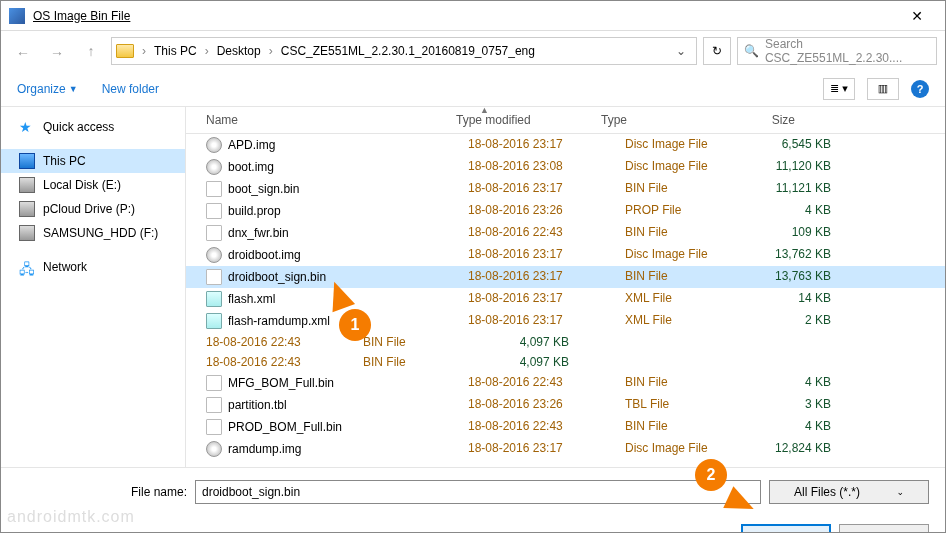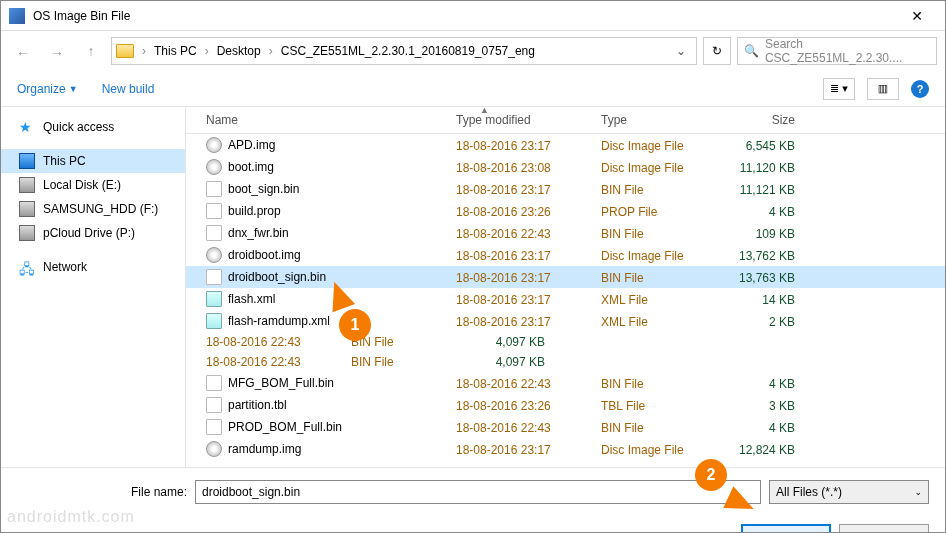--- a/index.html
+++ b/index.html
@@ -1,20 +1,20 @@
 <!DOCTYPE html>
 <html><head>
 <meta charset="utf-8">
 <style>
 * { box-sizing: border-box; margin: 0; padding: 0; font-family: "Segoe UI", Tahoma, sans-serif; font-size: 12px; }
 body { background: #fff; width: 946px; height: 533px; border: 1px solid #888; position: relative; overflow: hidden; }
 
 .titlebar { height: 30px; display: flex; align-items: center; padding: 0 8px; border-bottom: 1px solid #ddd; }
 .titlebar .app-icon { width: 16px; height: 16px; background: linear-gradient(135deg,#4a90e2,#2c5aa0); margin-right: 8px; }
-.titlebar .title { flex: 1; }
+.titlebar .title { flex: 1; text-decoration: underline; }
 .titlebar .close { width: 40px; text-align: center; font-size: 14px; cursor: pointer; }
 
 .navbar { height: 40px; display: flex; align-items: center; padding: 4px 8px; gap: 6px; }
 .nav-arrow { width: 28px; height: 28px; display: flex; align-items: center; justify-content: center; color: #999; cursor: pointer; font-size: 14px; }
 .breadcrumb-box { flex: 1; height: 28px; border: 1px solid #ccc; display: flex; align-items: center; padding: 0 4px; gap: 2px; background: #fff; }
 .folder-icon { width: 18px; height: 14px; background: linear-gradient(#ffe9a8,#f5c842); border: 1px solid #d4a017; border-radius: 1px; margin-right: 4px; }
 .crumb { padding: 0 4px; cursor: pointer; }
 .crumb-sep { color: #888; padding: 0 2px; }
 .crumb-drop { color: #555; padding: 0 6px; margin-left: auto; cursor: pointer; }
 .refresh-btn { width: 28px; height: 28px; border: 1px solid #ccc; display: flex; align-items: center; justify-content: center; cursor: pointer; }
@@ -38,35 +38,35 @@
 .side-sep { height: 10px; }
 
 .filepane { flex: 1; overflow-y: auto; position: relative; }
 .fheader { display: flex; border-bottom: 1px solid #e5e5e5; padding: 6px 0 6px 20px; color: #555; position: sticky; top: 0; background: #fff; }
 .fheader .col { cursor: pointer; }
 .col-name { width: 250px; }
 .col-date { width: 145px; }
 .col-type { width: 125px; }
 .col-size { width: 85px; text-align: right; padding-right: 16px; }
 .sort-ind { position: absolute; left: 294px; top: -2px; font-size: 9px; color: #777; }
-.frow { display: flex; padding: 3px 0 3px 20px; cursor: pointer; align-items: flex-end; }
+.frow { display: flex; padding: 3px 0 3px 20px; cursor: pointer; align-items: flex-start; gap: 12px; }
 .frow.selected { background: #cce8ff; }
 .file-icon { width: 16px; height: 16px; margin-right: 6px; display: inline-flex; align-items: center; justify-content: center; flex-shrink: 0; }
 .fi-disc { border: 1px solid #999; border-radius: 50%; background: radial-gradient(circle,#fff 20%,#ccc 70%); }
 .fi-file { border: 1px solid #bbb; background: #fff; border-radius: 1px; }
 .fi-xml { border: 1px solid #7aa; background: linear-gradient(#dff,#aee); border-radius: 1px; }
 .frow .col-name { display: flex; align-items: center; }
 .frow .col-date, .frow .col-type { color: #a16207; }
 .frow .col-size { color: #14532d; }
 
 .footer { border-top: 1px solid #e5e5e5; padding: 12px 16px; }
 .fname-row { display: flex; align-items: center; gap: 8px; margin-bottom: 20px; }
 .fname-label { width: 170px; text-align: right; }
 .fname-input { flex: 1; height: 24px; border: 1px solid #888; padding: 0 6px; }
-.filetype { width: 160px; height: 24px; border: 1px solid #888; padding: 0 6px; display: flex; align-items: center; justify-content: space-between; cursor: pointer; background: #efefef; }
+.filetype { width: 160px; height: 24px; border: 1px solid #888; padding: 0 24px; display: flex; align-items: center; justify-content: space-between; cursor: pointer; background: #efefef; }
 .btn-row { display: flex; justify-content: flex-end; gap: 8px; }
 .btn { width: 90px; height: 26px; border: 1px solid #999; background: #efefef; cursor: pointer; }
 .btn.primary { border: 2px solid #0078d7; background: #e5f1fb; }
 
 .callout { position: absolute; width: 32px; height: 32px; border-radius: 50%; background: #f57c00; color: #fff; display: flex; align-items: center; justify-content: center; font-size: 16px; font-weight: bold; z-index: 10; }
 .callout-arrow { position: absolute; width: 0; height: 0; z-index: 9; }
 .arrow1 { border-left: 12px solid transparent; border-right: 12px solid transparent; border-bottom: 28px solid #f57c00; }
 .arrow2 { border-top: 12px solid transparent; border-bottom: 12px solid transparent; border-left: 28px solid #f57c00; }
 .watermark { position: absolute; bottom: 6px; left: 6px; color: #ddd; font-size: 16px; letter-spacing: 1px; z-index: 5; }
 
@@ -102,21 +102,21 @@
     <span>🔍</span>
     <span>Search CSC_ZE551ML_2.2.30....</span>
   </div>
 </div>
 
 <div class="toolbar">
   <div class="tool-link">
       <span>Organize</span>
       <span style="font-size:9px;">▼</span>
     </div>
-  <div class="tool-link">New build</div>
+  <div class="tool-link">New folder</div>
   <div class="tool-right">
     <div class="view-btn">≣ ▾</div>
     <div class="view-btn">▥</div>
     <div class="help-icon">?</div>
   </div>
 </div>
 
 <div class="main">
   <div class="sidebar" id="sidebar">
       <div class="side-item">
@@ -127,25 +127,25 @@
       <div class="side-item selected">
         <span class="side-icon icon-pc"></span>
         <span>This PC</span>
       </div>
       <div class="side-item">
         <span class="side-icon icon-disk"></span>
         <span>Local Disk (E:)</span>
       </div>
       <div class="side-item">
         <span class="side-icon icon-disk"></span>
+        <span>pCloud Drive (P:)</span>
+      </div>
+      <div class="side-item">
+        <span class="side-icon icon-disk"></span>
         <span>SAMSUNG_HDD (F:)</span>
-      </div>
-      <div class="side-item">
-        <span class="side-icon icon-disk"></span>
-        <span>pCloud Drive (P:)</span>
       </div>
       <div class="side-sep"></div>
       <div class="side-item">
         <span class="side-icon icon-net">🖧</span>
         <span>Network</span>
       </div>
     </div>
   <div class="filepane">
     <div class="fheader">
       <span class="sort-ind">▲</span>

